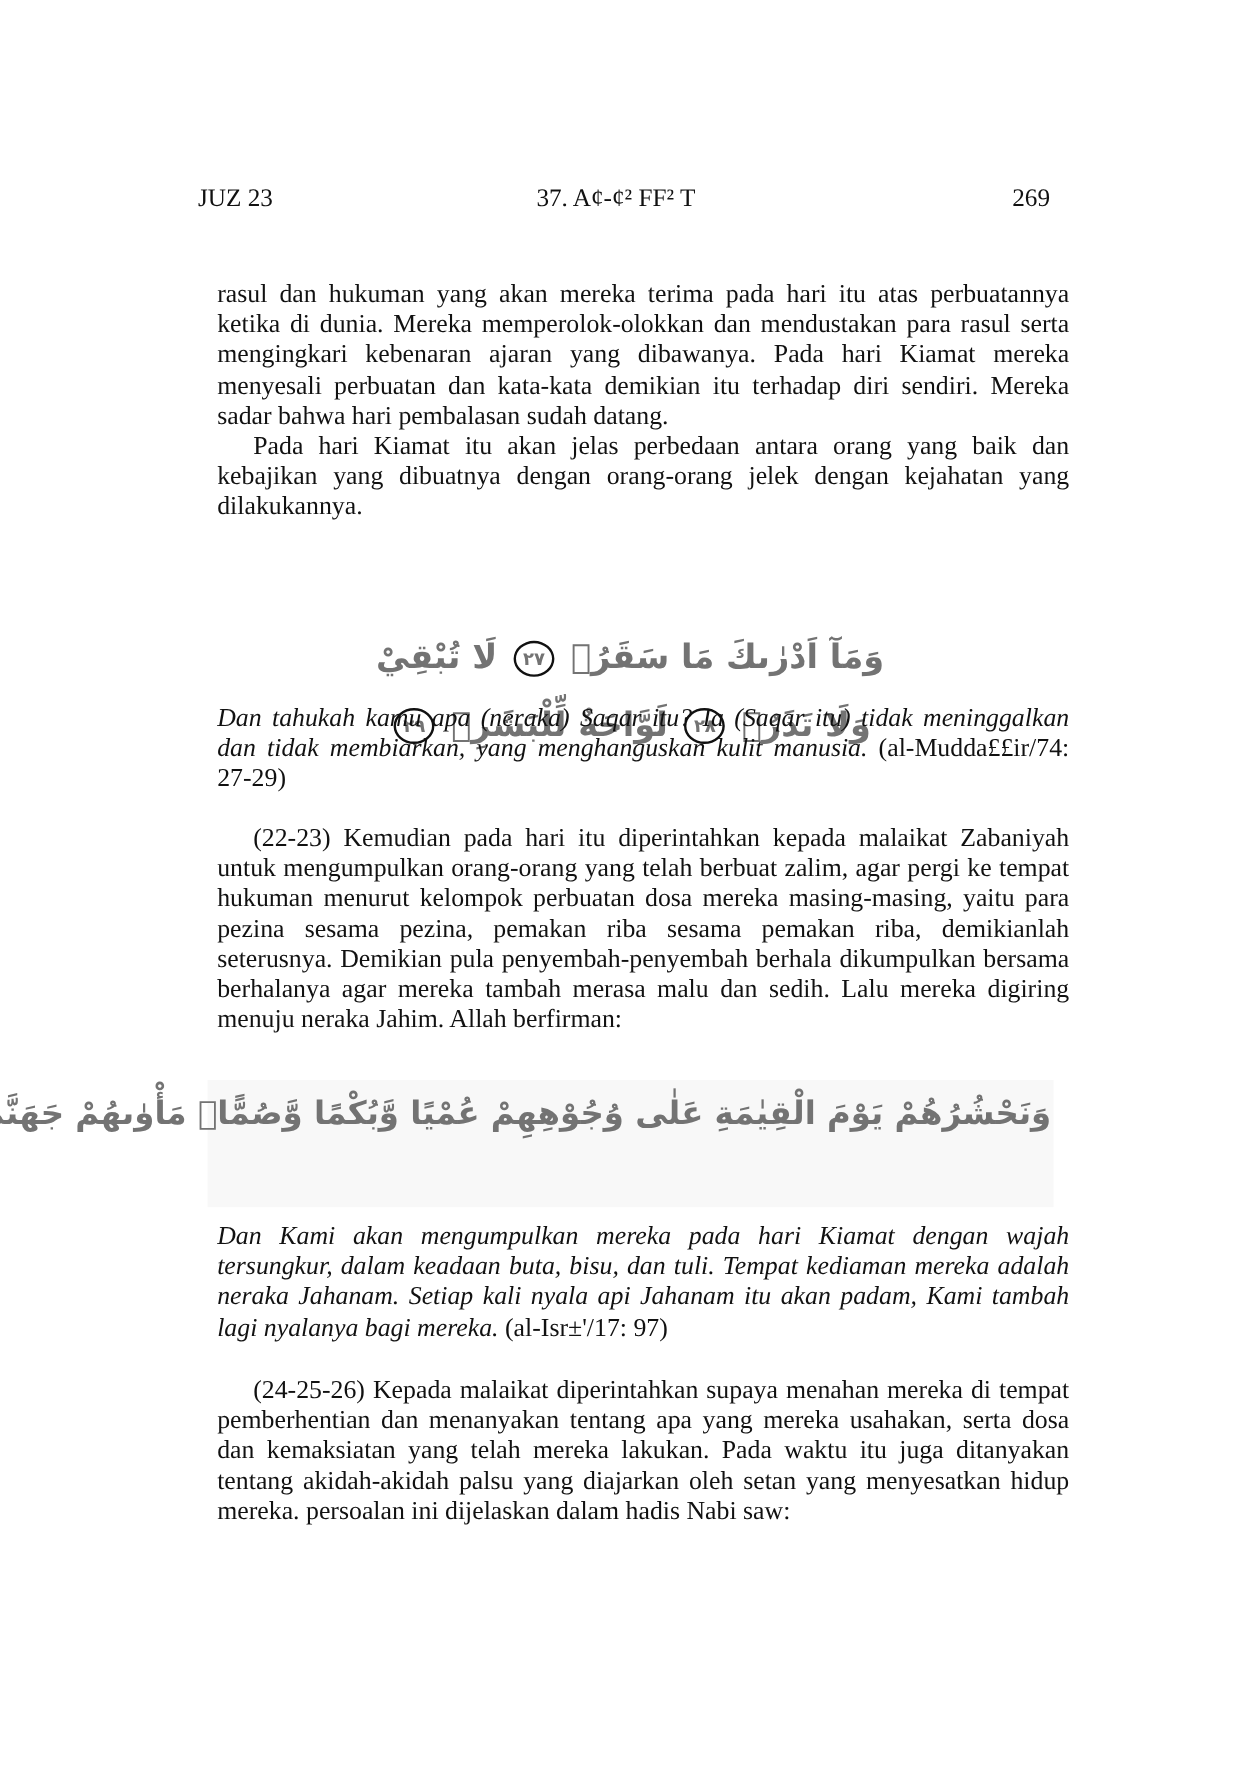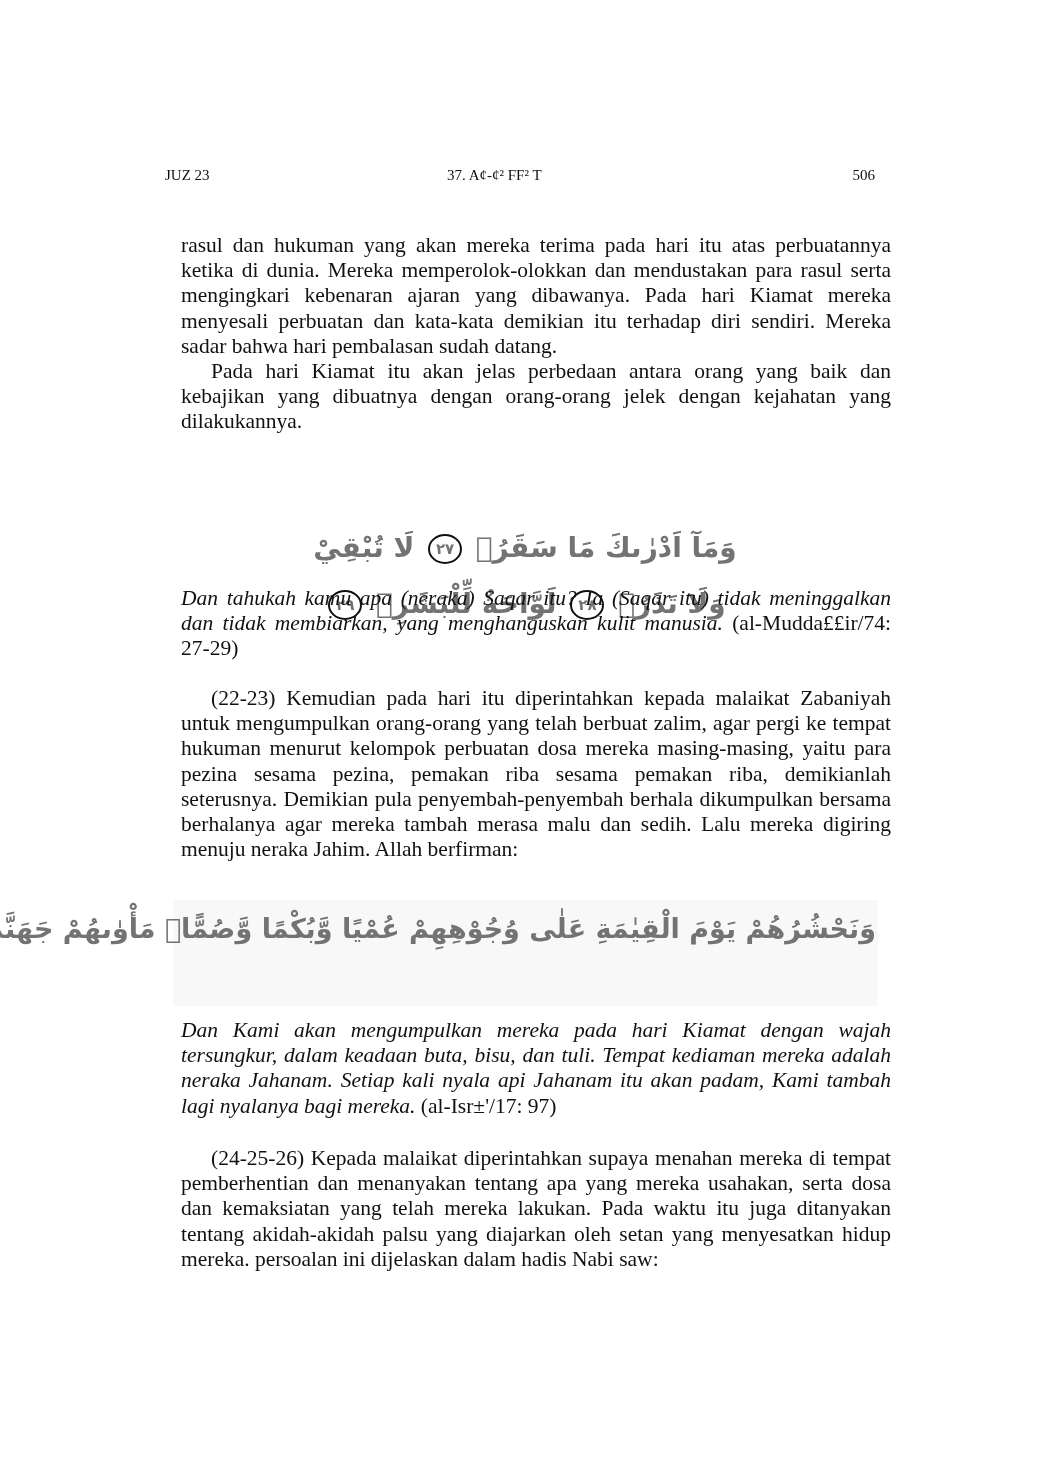--- a/index.html
+++ b/index.html
@@ -16,25 +16,25 @@
       color: #111111;
     }
     .page {
       position: absolute;
       left: 165px;
       top: 0;
       width: 710px;
     }
     .running-header {
       position: absolute;
-      top: 162px;
+      top: 152px;
       left: 0;
       width: 710px;
       height: 26px;
-      font-size: 15px;
+      font-size: 21px;
       line-height: 26px;
       text-decoration: underline;
     }
     .running-header .left { position: absolute; left: 0; top: 0; }
     .running-header .center { position: absolute; left: 282px; top: 0; }
     .running-header .right { position: absolute; right: 0; top: 0; }
 
     .body-text {
       position: absolute;
       left: 16px;
@@ -98,21 +98,21 @@
     }
   </style>
 </head>
 <body>
 
 <div class="page">
 
   <div class="running-header">
     <span class="left">JUZ 23</span>
     <span class="center">37. A¢-¢² FF² T</span>
-    <span class="right">506</span>
+    <span class="right">269</span>
   </div>
 
   <div class="body-text" style="top:233px;">
     <p>rasul dan hukuman yang akan mereka terima pada hari itu atas perbuatannya ketika di dunia. Mereka memperolok-olokkan dan mendustakan para rasul serta mengingkari kebenaran ajaran yang dibawanya. Pada hari Kiamat mereka menyesali perbuatan dan kata-kata demikian itu terhadap diri sendiri. Mereka sadar bahwa hari pembalasan sudah datang.</p>
     <p class="indent">Pada hari Kiamat itu akan jelas perbedaan antara orang yang baik dan kebajikan yang dibuatnya dengan orang-orang jelek dengan kejahatan yang dilakukannya.</p>
   </div>
 
   <div class="arabic arabic-1">
     <span>وَمَآ اَدْرٰىكَ مَا سَقَرُۗ</span>
     <span class="verse-marker">٢٧</span>

